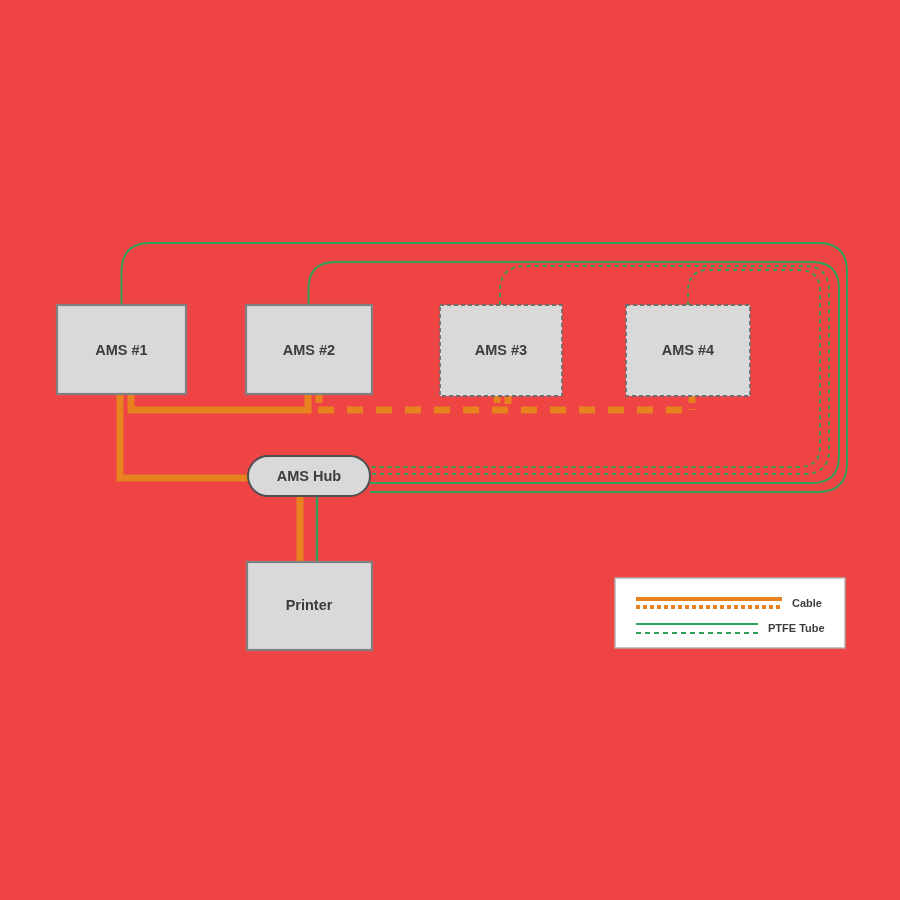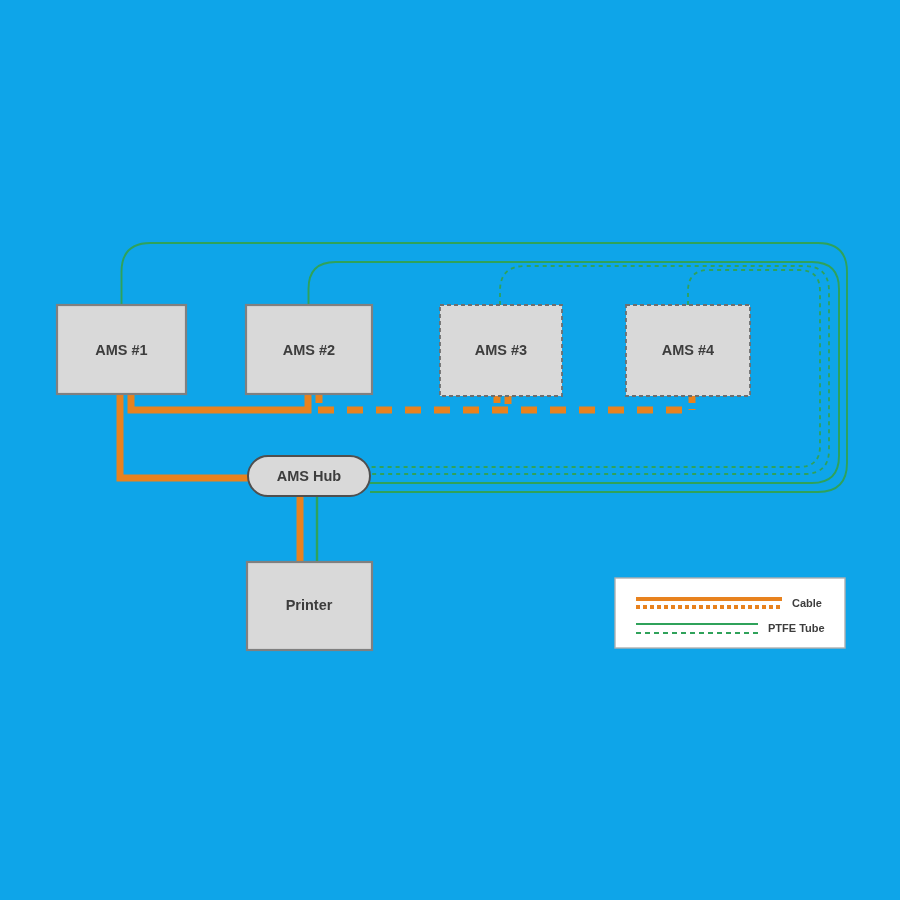--- a/index.html
+++ b/index.html
@@ -1,17 +1,17 @@
 <!DOCTYPE html>
 <html><head>
 <meta charset="utf-8">
 <style>
   html,body{margin:0;padding:0;background:#ffffff;}
   body{width:900px;height:900px;overflow:hidden;font-family:"Liberation Sans",sans-serif;}
-  #stage{position:relative;width:900px;height:900px;background:#0ea5e9;}
+  #stage{position:relative;width:900px;height:900px;background:#ef4444;}
   svg#diagram{position:absolute;left:0;top:0;width:900px;height:900px;display:block;}
   .node-label{font-family:"Liberation Sans",sans-serif;font-size:14.5px;font-weight:bold;fill:#3d3d3d;text-anchor:middle;dominant-baseline:middle;}
   .legend-label{font-family:"Liberation Sans",sans-serif;font-size:11px;font-weight:bold;fill:#3d3d3d;dominant-baseline:middle;}
 </style>
 </head>
 <body>
 
 <div id="stage">
   <svg id="diagram" viewBox="0 0 900 900">
 

